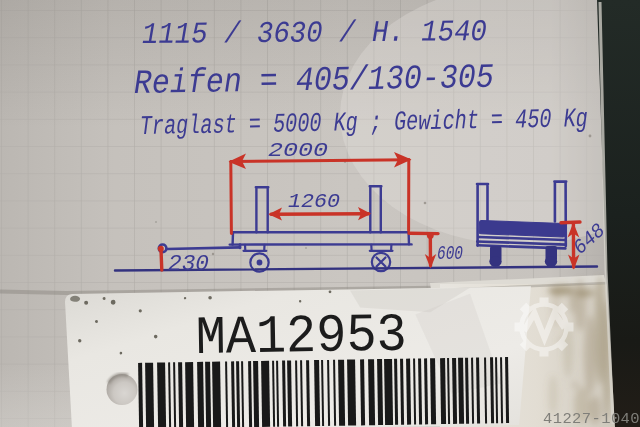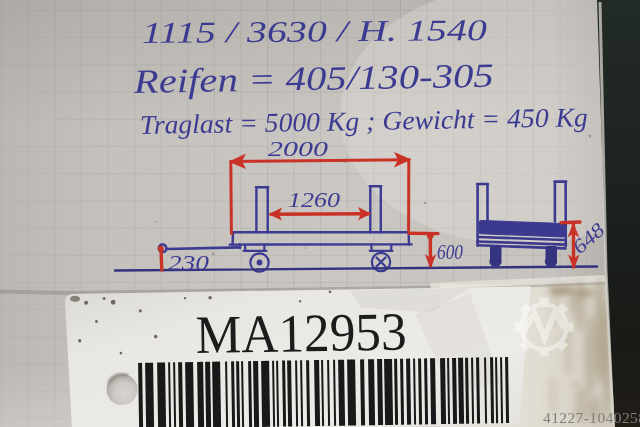--- a/index.html
+++ b/index.html
@@ -1,16 +1,16 @@
 <!DOCTYPE html>
 <html><head>
 <meta charset="utf-8">
 <style>
 html,body{margin:0;padding:0;background:#777;}
-#c{position:relative;width:640px;height:427px;overflow:hidden;font-family:Liberation Serif, serif;}
+#c{position:relative;width:640px;height:427px;overflow:hidden;font-family:Liberation Mono, monospace;}
 svg{display:block;}
 </style>
 </head>
 <body>
 <div id="c">
 <svg width="640" height="427" viewBox="0 0 640 427">
 <defs>
   <pattern id="grid" width="26.6" height="27.2" patternUnits="userSpaceOnUse" patternTransform="translate(2,11)">
     <path d="M26.6 0 L26.6 27.2 M0 27.2 L26.6 27.2" stroke="#b1ada9" stroke-width="1.2" fill="none"></path>
   </pattern>

